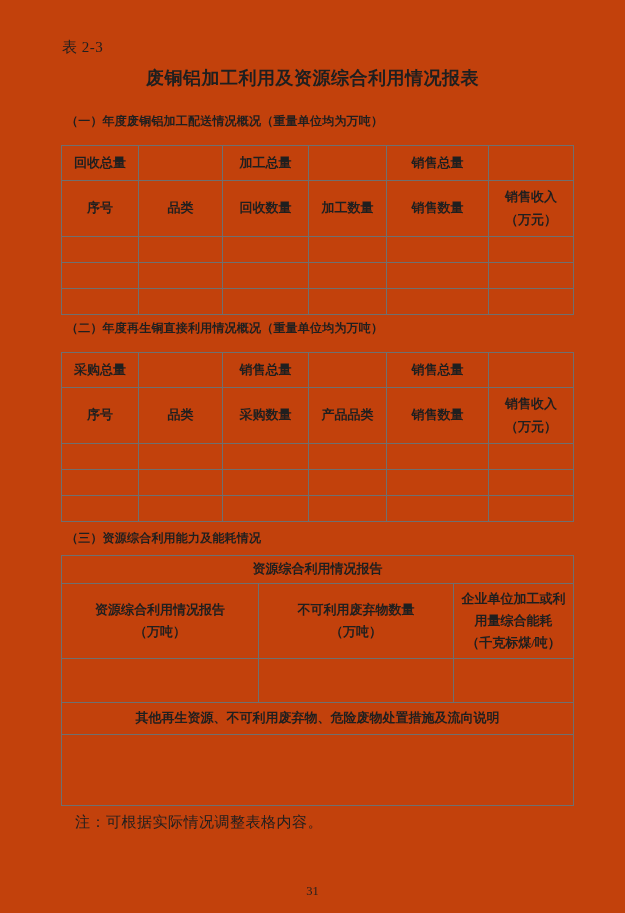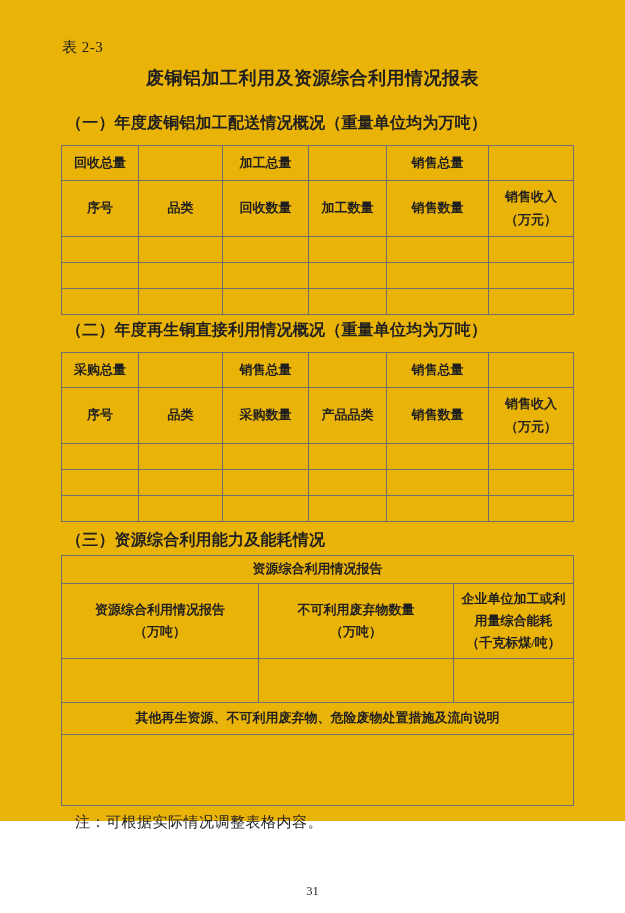--- a/index.html
+++ b/index.html
@@ -10,22 +10,22 @@
   body {
     width: 625px;
     height: 913px;
     overflow: hidden;
     font-family: "Liberation Serif", "DejaVu Serif", serif;
     color: #1f1f1f;
   }
   .page {
     position: relative;
     width: 625px;
-    height: 821px;
-    background: #eab308;
+    height: 913px;
+    background: #c2410c;
   }
   .table-label {
     position: absolute;
     left: 62px;
     top: 38px;
     font-size: 15px;
     letter-spacing: 0.5px;
   }
   .doc-title {
     position: absolute;
@@ -35,21 +35,21 @@
     text-align: center;
     margin: 0;
     font-family: "Liberation Sans", "DejaVu Sans", sans-serif;
     font-size: 18px;
     font-weight: bold;
     letter-spacing: 0.5px;
   }
   .section-heading {
     position: absolute;
     left: 66px;
-    font-size: 16px;
+    font-size: 12px;
     font-weight: bold;
     letter-spacing: 0.2px;
   }
   .s1-heading { top: 113px; }
   .s2-heading { top: 320px; }
   .s3-heading { top: 530px; }
 
   table.grid {
     position: absolute;
     left: 61px;

